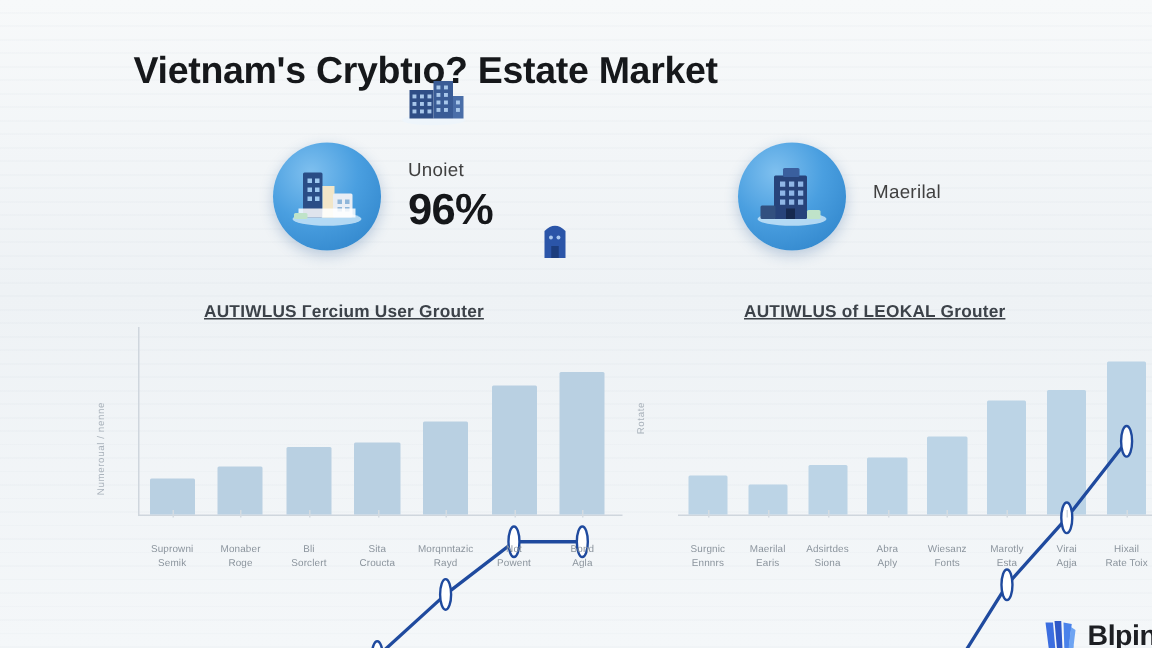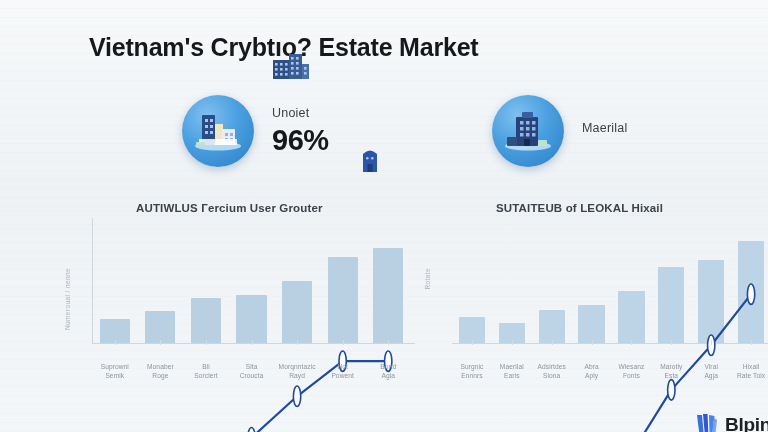--- a/index.html
+++ b/index.html
@@ -45,21 +45,21 @@
   .stat-text{display:flex;flex-direction:column;line-height:1;}
   .stat-label{font-size:12.5px;color:#404040;margin-bottom:6px;letter-spacing:.2px;}
   .stat-value{font-size:29px;font-weight:bold;color:#15171a;letter-spacing:-0.5px;white-space:nowrap;}
 
   
   .panel{position:absolute;top:196px;width:355px;height:200px;}
   .panel.left{left:28px;}
   .panel.right{left:388px;}
   .chart-title{
     position:absolute;left:74px;top:6px;
-    font-size:11.5px;font-weight:bold;color:#3c4249;letter-spacing:.15px;white-space:nowrap;
+    font-size:11.5px;font-weight:bold;color:#3c4249;letter-spacing:.15px;white-space:nowrap;text-decoration:underline;
   }
   .ylabel{
     position:absolute;left:2px;top:72px;
     font-size:6.5px;color:#a9b2bb;
     writing-mode:vertical-rl;transform:rotate(180deg);
     letter-spacing:.4px;white-space:nowrap;
   }
   .plot{position:absolute;left:30px;top:28px;right:6px;bottom:52px;}
   .axis-y{position:absolute;left:0;top:-6px;bottom:0;width:1px;background:#cfd6dd;}
   .axis-x{position:absolute;left:0;right:-4px;bottom:0;height:1px;background:#cfd6dd;}
@@ -260,21 +260,21 @@
   <div class="mini-kiosk">
     <svg width="20" height="28" viewBox="0 0 20 28">
       <path d="M3 8 Q10 1 17 8 L17 26 L3 26 Z" fill="#2b55a8"></path>
       <rect x="6" y="11" width="2.6" height="2.6" rx="1.3" fill="#a9c8ef"></rect>
       <rect x="11" y="11" width="2.6" height="2.6" rx="1.3" fill="#a9c8ef"></rect>
       <rect x="7.5" y="18" width="5" height="8" fill="#1c3d7d"></rect>
     </svg>
   </div>
 
   <div class="panel right">
-    <div class="chart-title">SUTAITEUB of LEOKAL Hixail</div>
+    <div class="chart-title">AUTIWLUS of LEOKAL Grouter</div>
     <div class="ylabel">Rotate</div>
     <div class="plot">
       <div class="axis-x"></div>
       <div class="bars">
           <div class="barslot">
             <div class="bar" style="height: 22%;"></div>
           </div>
           <div class="barslot">
             <div class="bar" style="height: 17%;"></div>
           </div>

